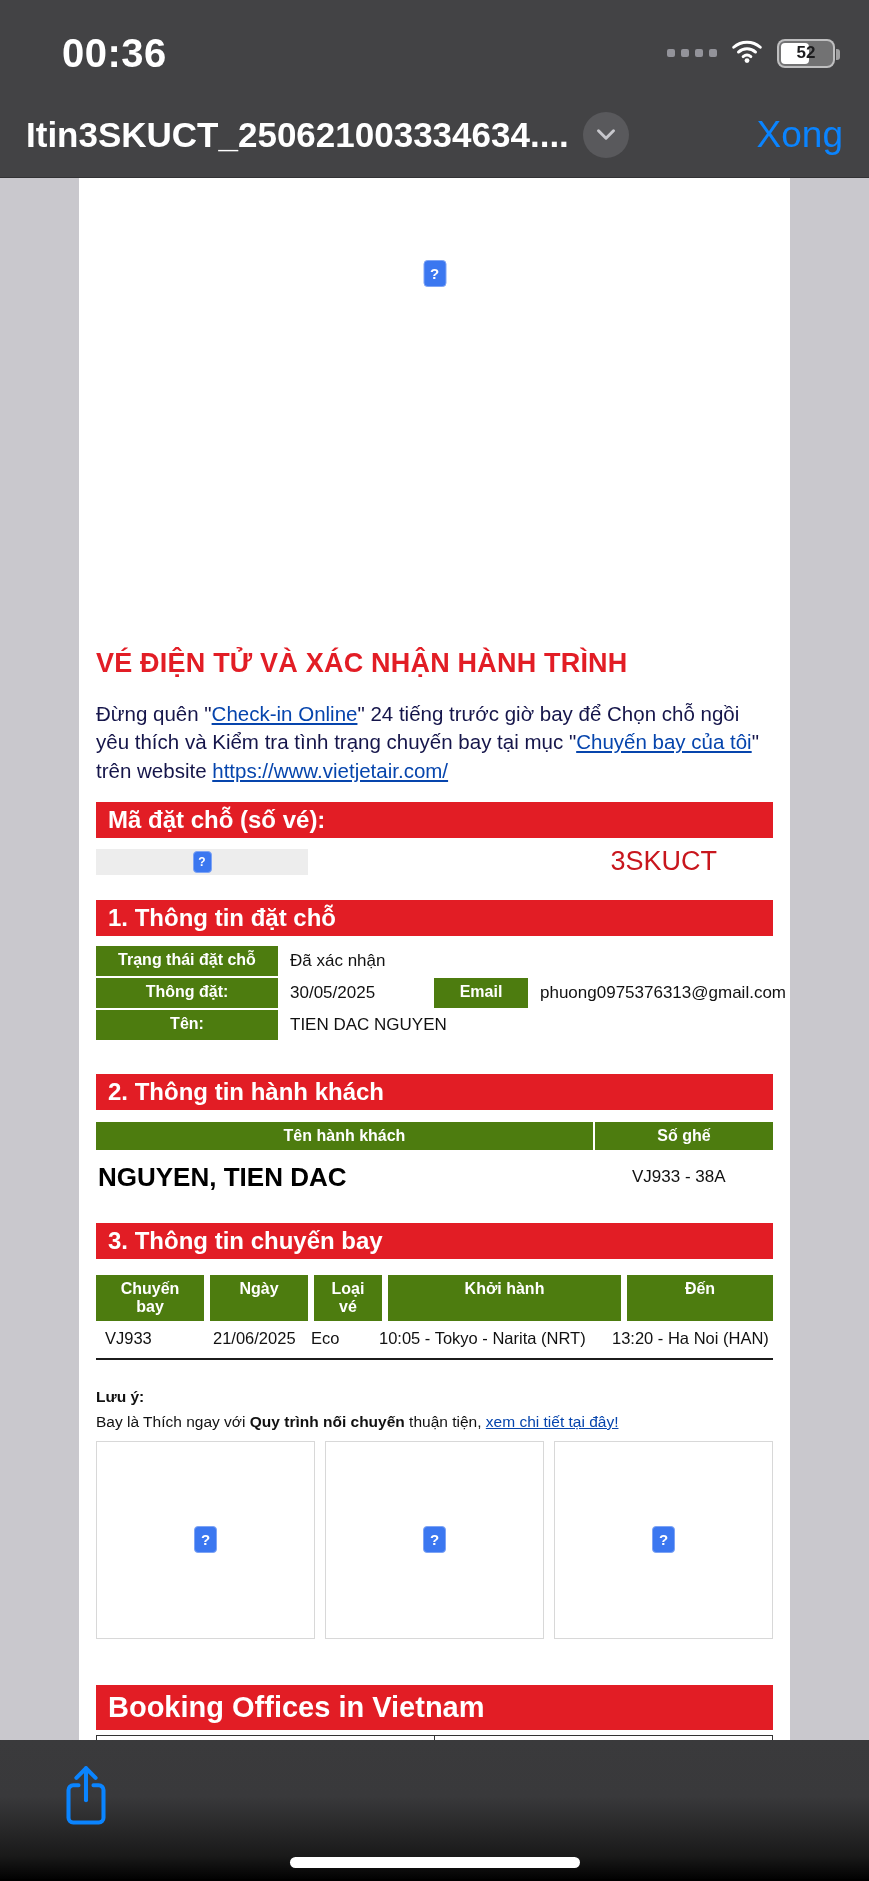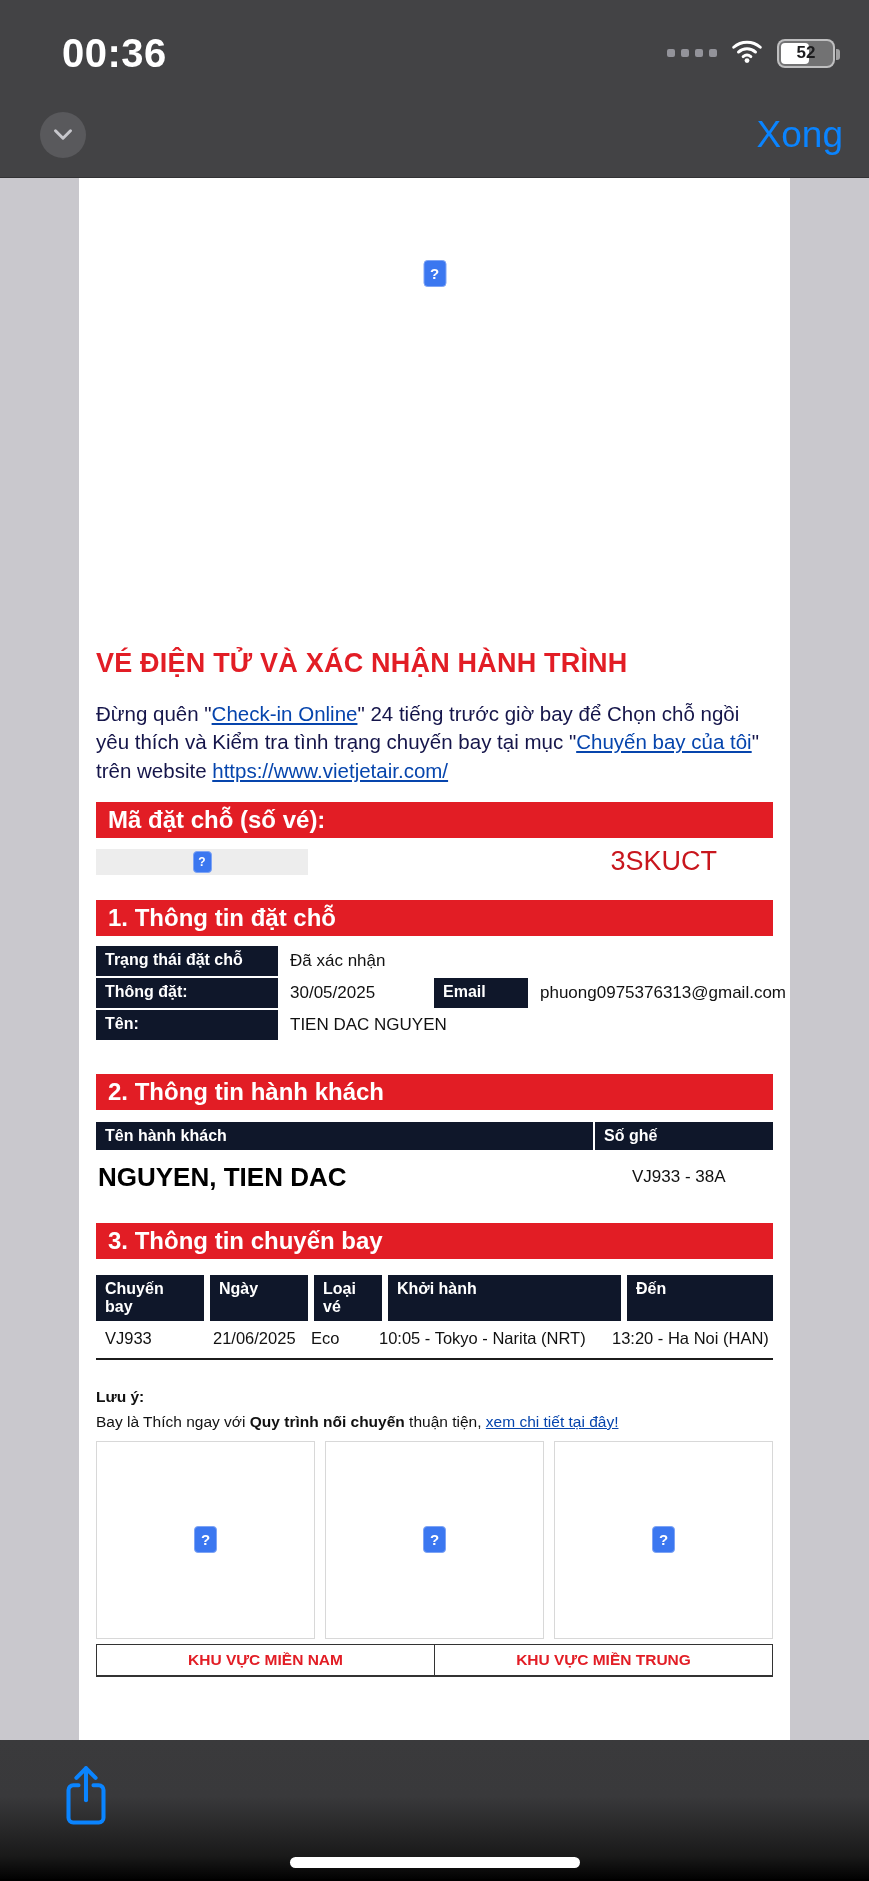--- a/index.html
+++ b/index.html
@@ -38,21 +38,21 @@
   .intro a, .link-blue { color:#0645ad; text-decoration:underline; cursor:pointer; }
 
   .red-bar { background:#e21d25; color:#fff; font-weight:700; font-size:24px; padding:4px 12px; margin-top:14px; }
 
   .code-row { display:flex; align-items:center; justify-content:space-between; height:48px; }
   .barcode-ph { width:212px; height:26px; background:#ededed; display:flex; align-items:center; justify-content:center; }
   .code-val { color:#c8161d; font-size:27px; margin-right:56px; }
 
   .s1-table { margin-top:10px; }
   .s1-row { display:flex; gap:2px; margin-bottom:2px; }
-  .cell-lbl { background:#0f172a; color:#fff; font-weight:700; font-size:16px; padding:5px 9px; }
+  .cell-lbl { background:#4d7c0f; color:#fff; font-weight:700; font-size:16px; padding:5px 9px;text-align:center; }
   .w-main { width:182px; flex:0 0 182px; }
   .w-email { width:94px; flex:0 0 94px; }
   .s1-val { font-size:17px; padding:5px 0 5px 10px; color:#111; }
   .w-val1 { width:152px; flex:0 0 152px; }
 
   .sec-gap { margin-top:34px; }
 
   .s2-head { display:flex; gap:2px; margin-top:12px; }
   .s2-hl { flex:0 0 497px; } .s2-hr { flex:1; }
   .s2-body { display:flex; align-items:center; padding:12px 0 16px 0;gap:28px; }
@@ -110,20 +110,21 @@
       </span>
       <div class="battery">
         <div class="fill"></div>
         <div class="pct">52</div>
         <div class="nub"></div>
       </div>
     </div>
   </div>
 
   <div class="nav-bar">
+    <div class="nav-title">Itin3SKUCT_250621003334634....</div>
     <div class="nav-chevron">
       <svg width="20" height="13" viewBox="0 0 16 10">
           <path d="M2 2l6 6 6-6" fill="none" stroke="#c7c7cc" stroke-width="2.4" stroke-linecap="round" stroke-linejoin="round"></path>
         </svg>
     </div>
     <div class="nav-done">Xong</div>
   </div>
 
   <div class="viewport">
     <div class="page">
@@ -198,20 +199,21 @@
             <div class="bimg">?</div>
           </div>
         <div class="ph-box">
             <div class="bimg">?</div>
           </div>
         <div class="ph-box">
             <div class="bimg">?</div>
           </div>
       </div>
 
+      <div class="booking-bar">Booking Offices in Vietnam</div>
       <div class="off-table">
         <div class="off-head">
           <div class="off-hc">KHU VỰC MIỀN NAM</div>
           <div class="off-hc">KHU VỰC MIỀN TRUNG</div>
         </div>
 
       </div>
 
     </div>
   </div>

